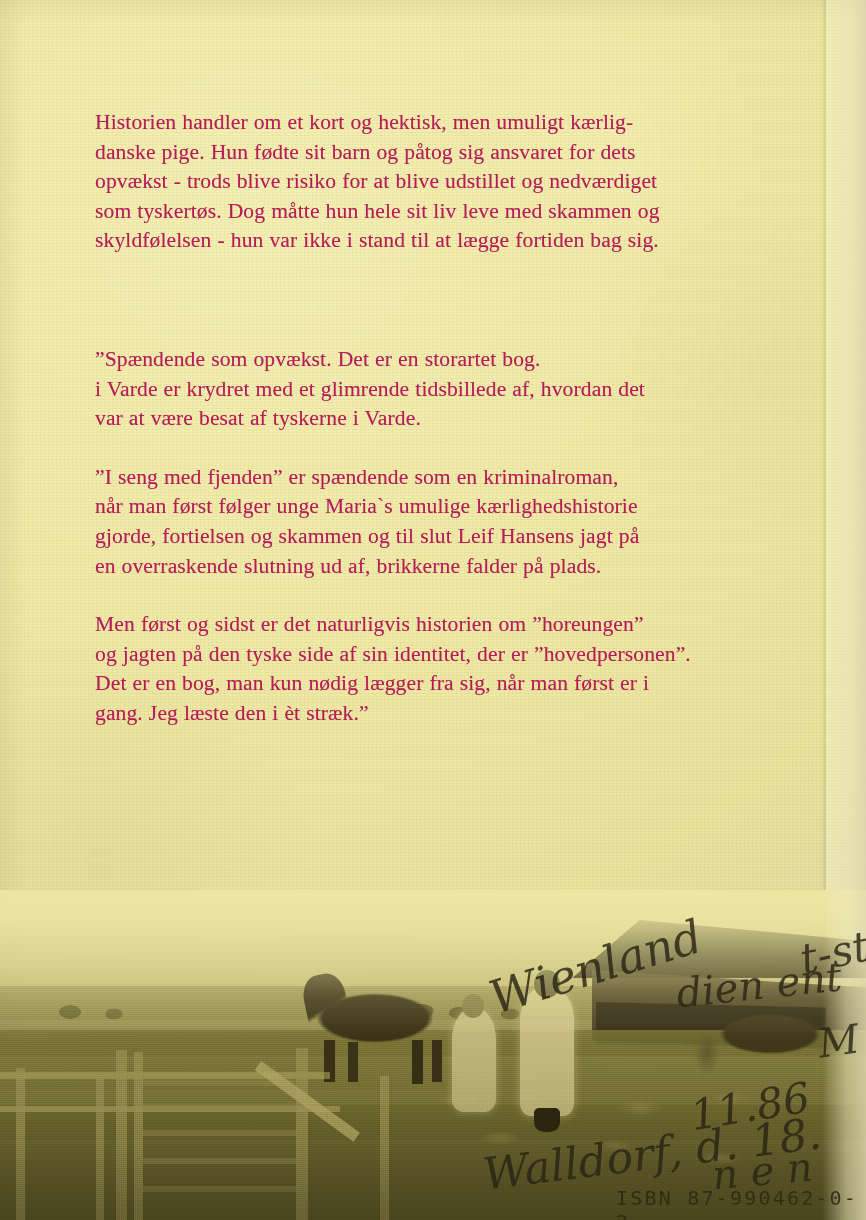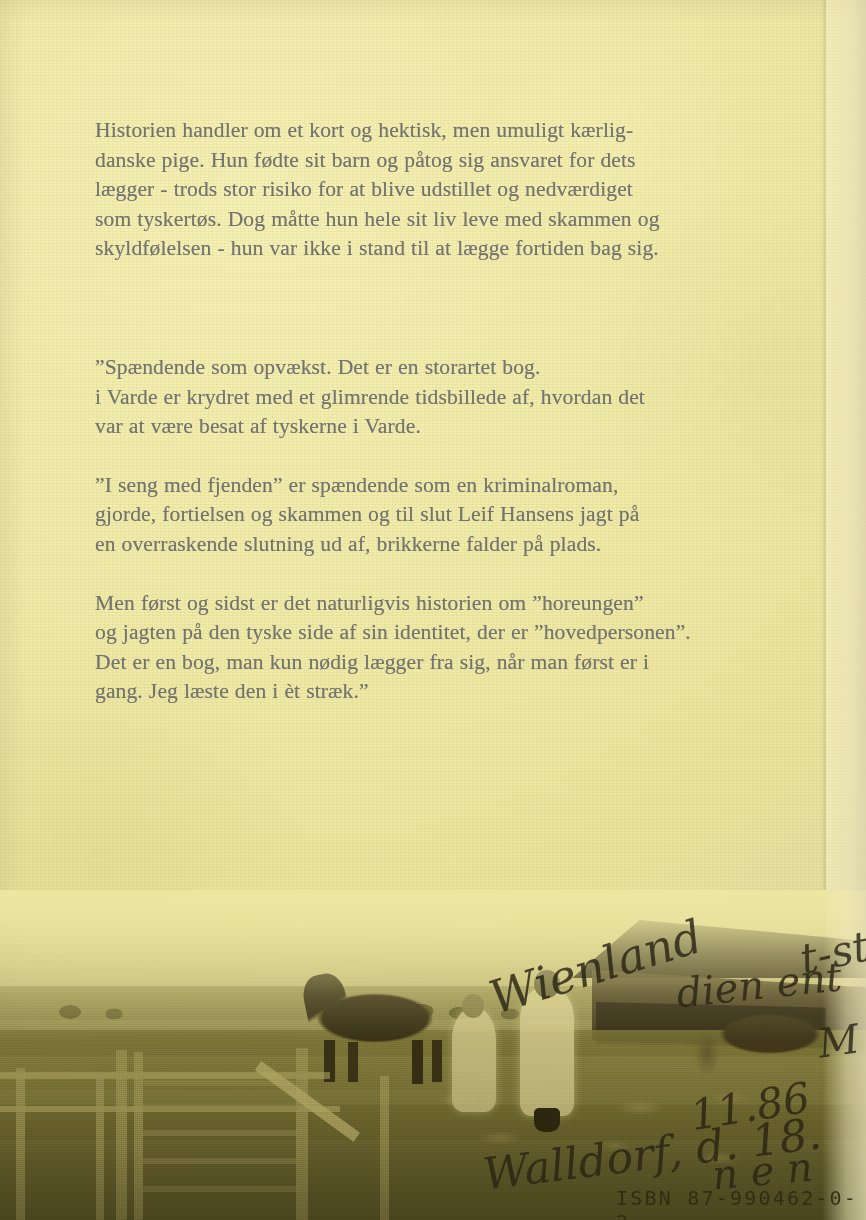--- a/index.html
+++ b/index.html
@@ -76,23 +76,23 @@
   .edge-top {
     position: absolute; left: 0; right: 0; top: 0; height: 22px;
     background: linear-gradient(to bottom, rgba(175,165,110,0.14), rgba(175,165,110,0));
     pointer-events: none;
   }
 
   
   .text-block {
     position: absolute;
     left: 95px;
-    top: 116px;
+    top: 108px;
     width: 716px;
-    color: #737373;
+    color: #be185d;
     font-size: 21.6px;
     line-height: 29.6px;
     letter-spacing: 0.1px;
     word-spacing: 0.5px;
     z-index: 5;
     text-shadow: 0 0 0.6px rgba(60,55,30,0.35);
   }
   .para { margin: 0; }
   .gap-lg { height: 59px; }
   .gap-md { height: 30px; }
@@ -365,40 +365,41 @@
     <span class="hw" style="left:690px; top:1082px; font-size:42px; transform:rotate(-9deg);">11.86</span>
     <span class="hw" style="left:482px; top:1128px; font-size:44px; transform:rotate(-7deg);">Walldorf, d. 18.</span>
     <span class="hw" style="left:712px; top:1148px; font-size:40px; transform:rotate(-5deg);">n e n</span>
   </div>
 
   <div class="text-block">
 
     <div>
       <p class="para">Historien handler om et kort og hektisk, men umuligt kærlig-</p>
       <p class="para">danske pige. Hun fødte sit barn og påtog sig ansvaret for dets</p>
-      <p class="para">lægger - trods stor risiko for at blive udstillet og nedværdiget</p>
+      <p class="para">opvækst - trods blive risiko for at blive udstillet og nedværdiget</p>
       <p class="para">som tyskertøs. Dog måtte hun hele sit liv leve med skammen og</p>
       <p class="para">skyldfølelsen - hun var ikke i stand til at lægge fortiden bag sig.</p>
     </div>
 
     <div class="gap-lg"></div>
 
 
     <div class="gap-md"></div>
 
     <div>
       <p class="para">”Spændende som opvækst. Det er en storartet bog.</p>
       <p class="para">i Varde er krydret med et glimrende tidsbillede af, hvordan det</p>
       <p class="para">var at være besat af tyskerne i Varde.</p>
     </div>
 
     <div class="gap-sm"></div>
 
     <div>
       <p class="para">”I seng med fjenden” er spændende som en kriminalroman,</p>
+      <p class="para">når man først følger unge Maria`s umulige kærlighedshistorie</p>
       <p class="para">gjorde, fortielsen og skammen og til slut Leif Hansens jagt på</p>
       <p class="para">en overraskende slutning ud af, brikkerne falder på plads.</p>
     </div>
 
     <div class="gap-sm"></div>
 
     <div>
       <p class="para">Men først og sidst er det naturligvis historien om ”horeungen”</p>
       <p class="para">og jagten på den tyske side af sin identitet, der er ”hovedpersonen”.</p>
       <p class="para">Det er en bog, man kun nødig lægger fra sig, når man først er i</p>

